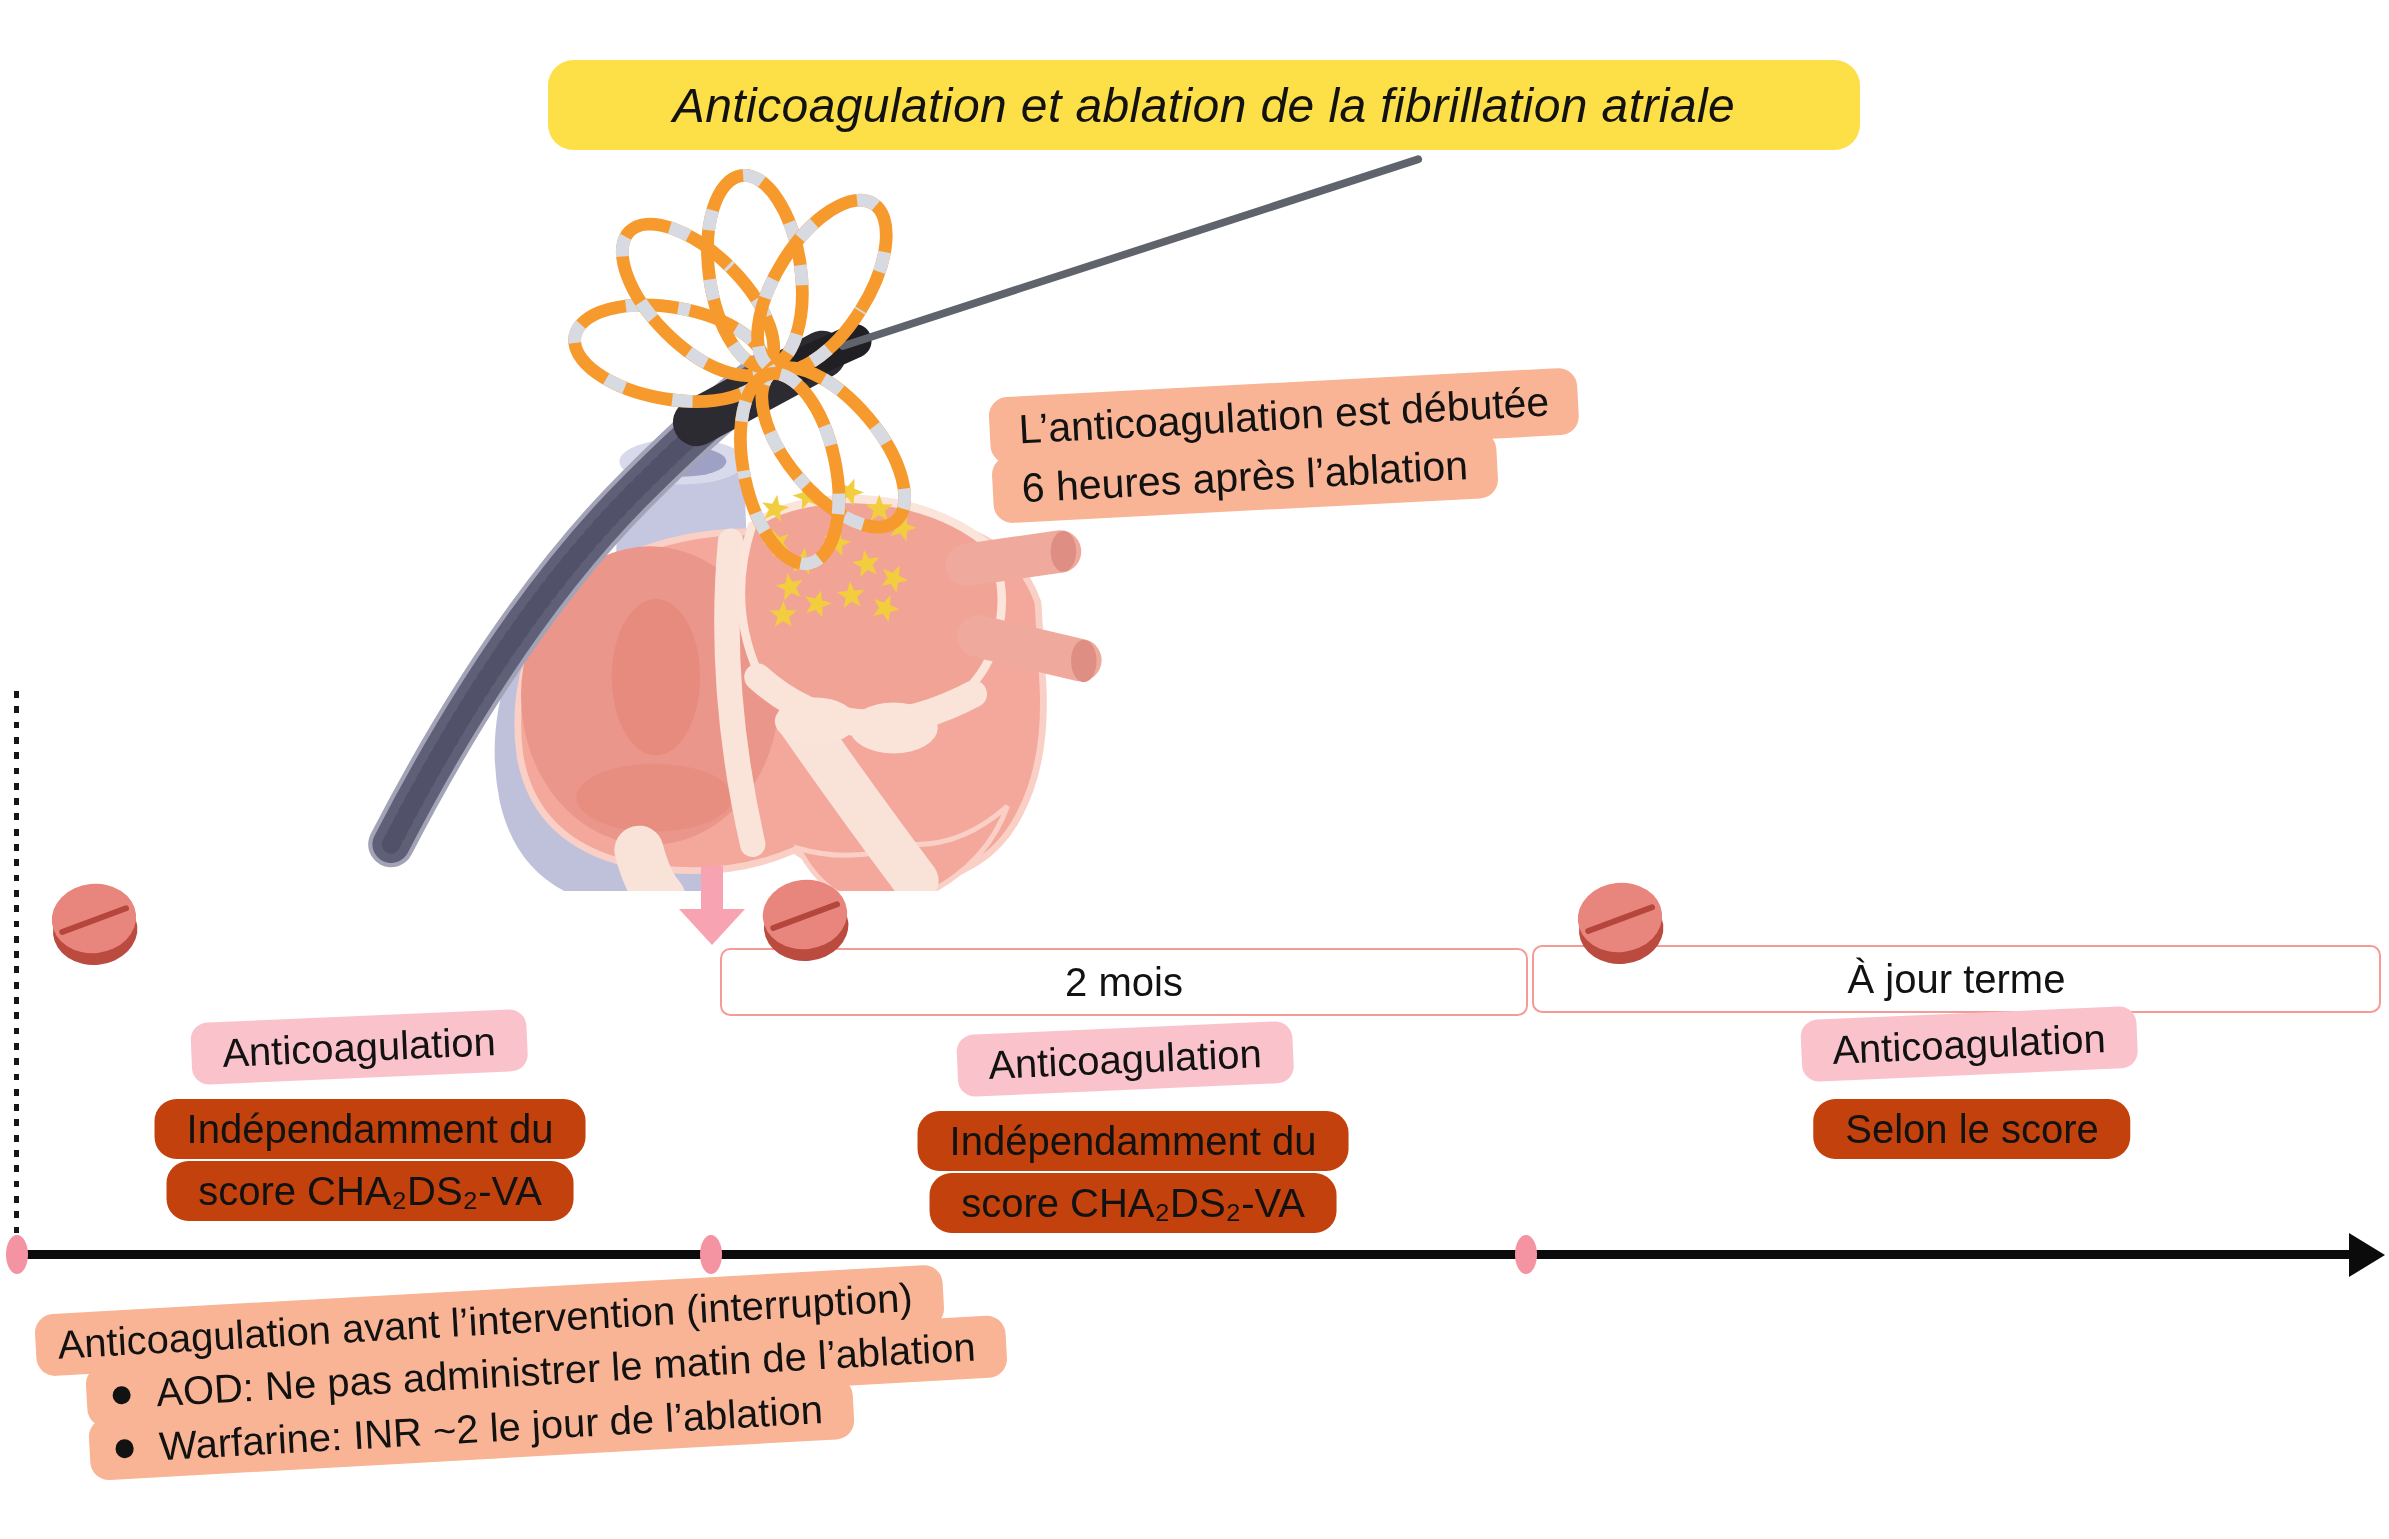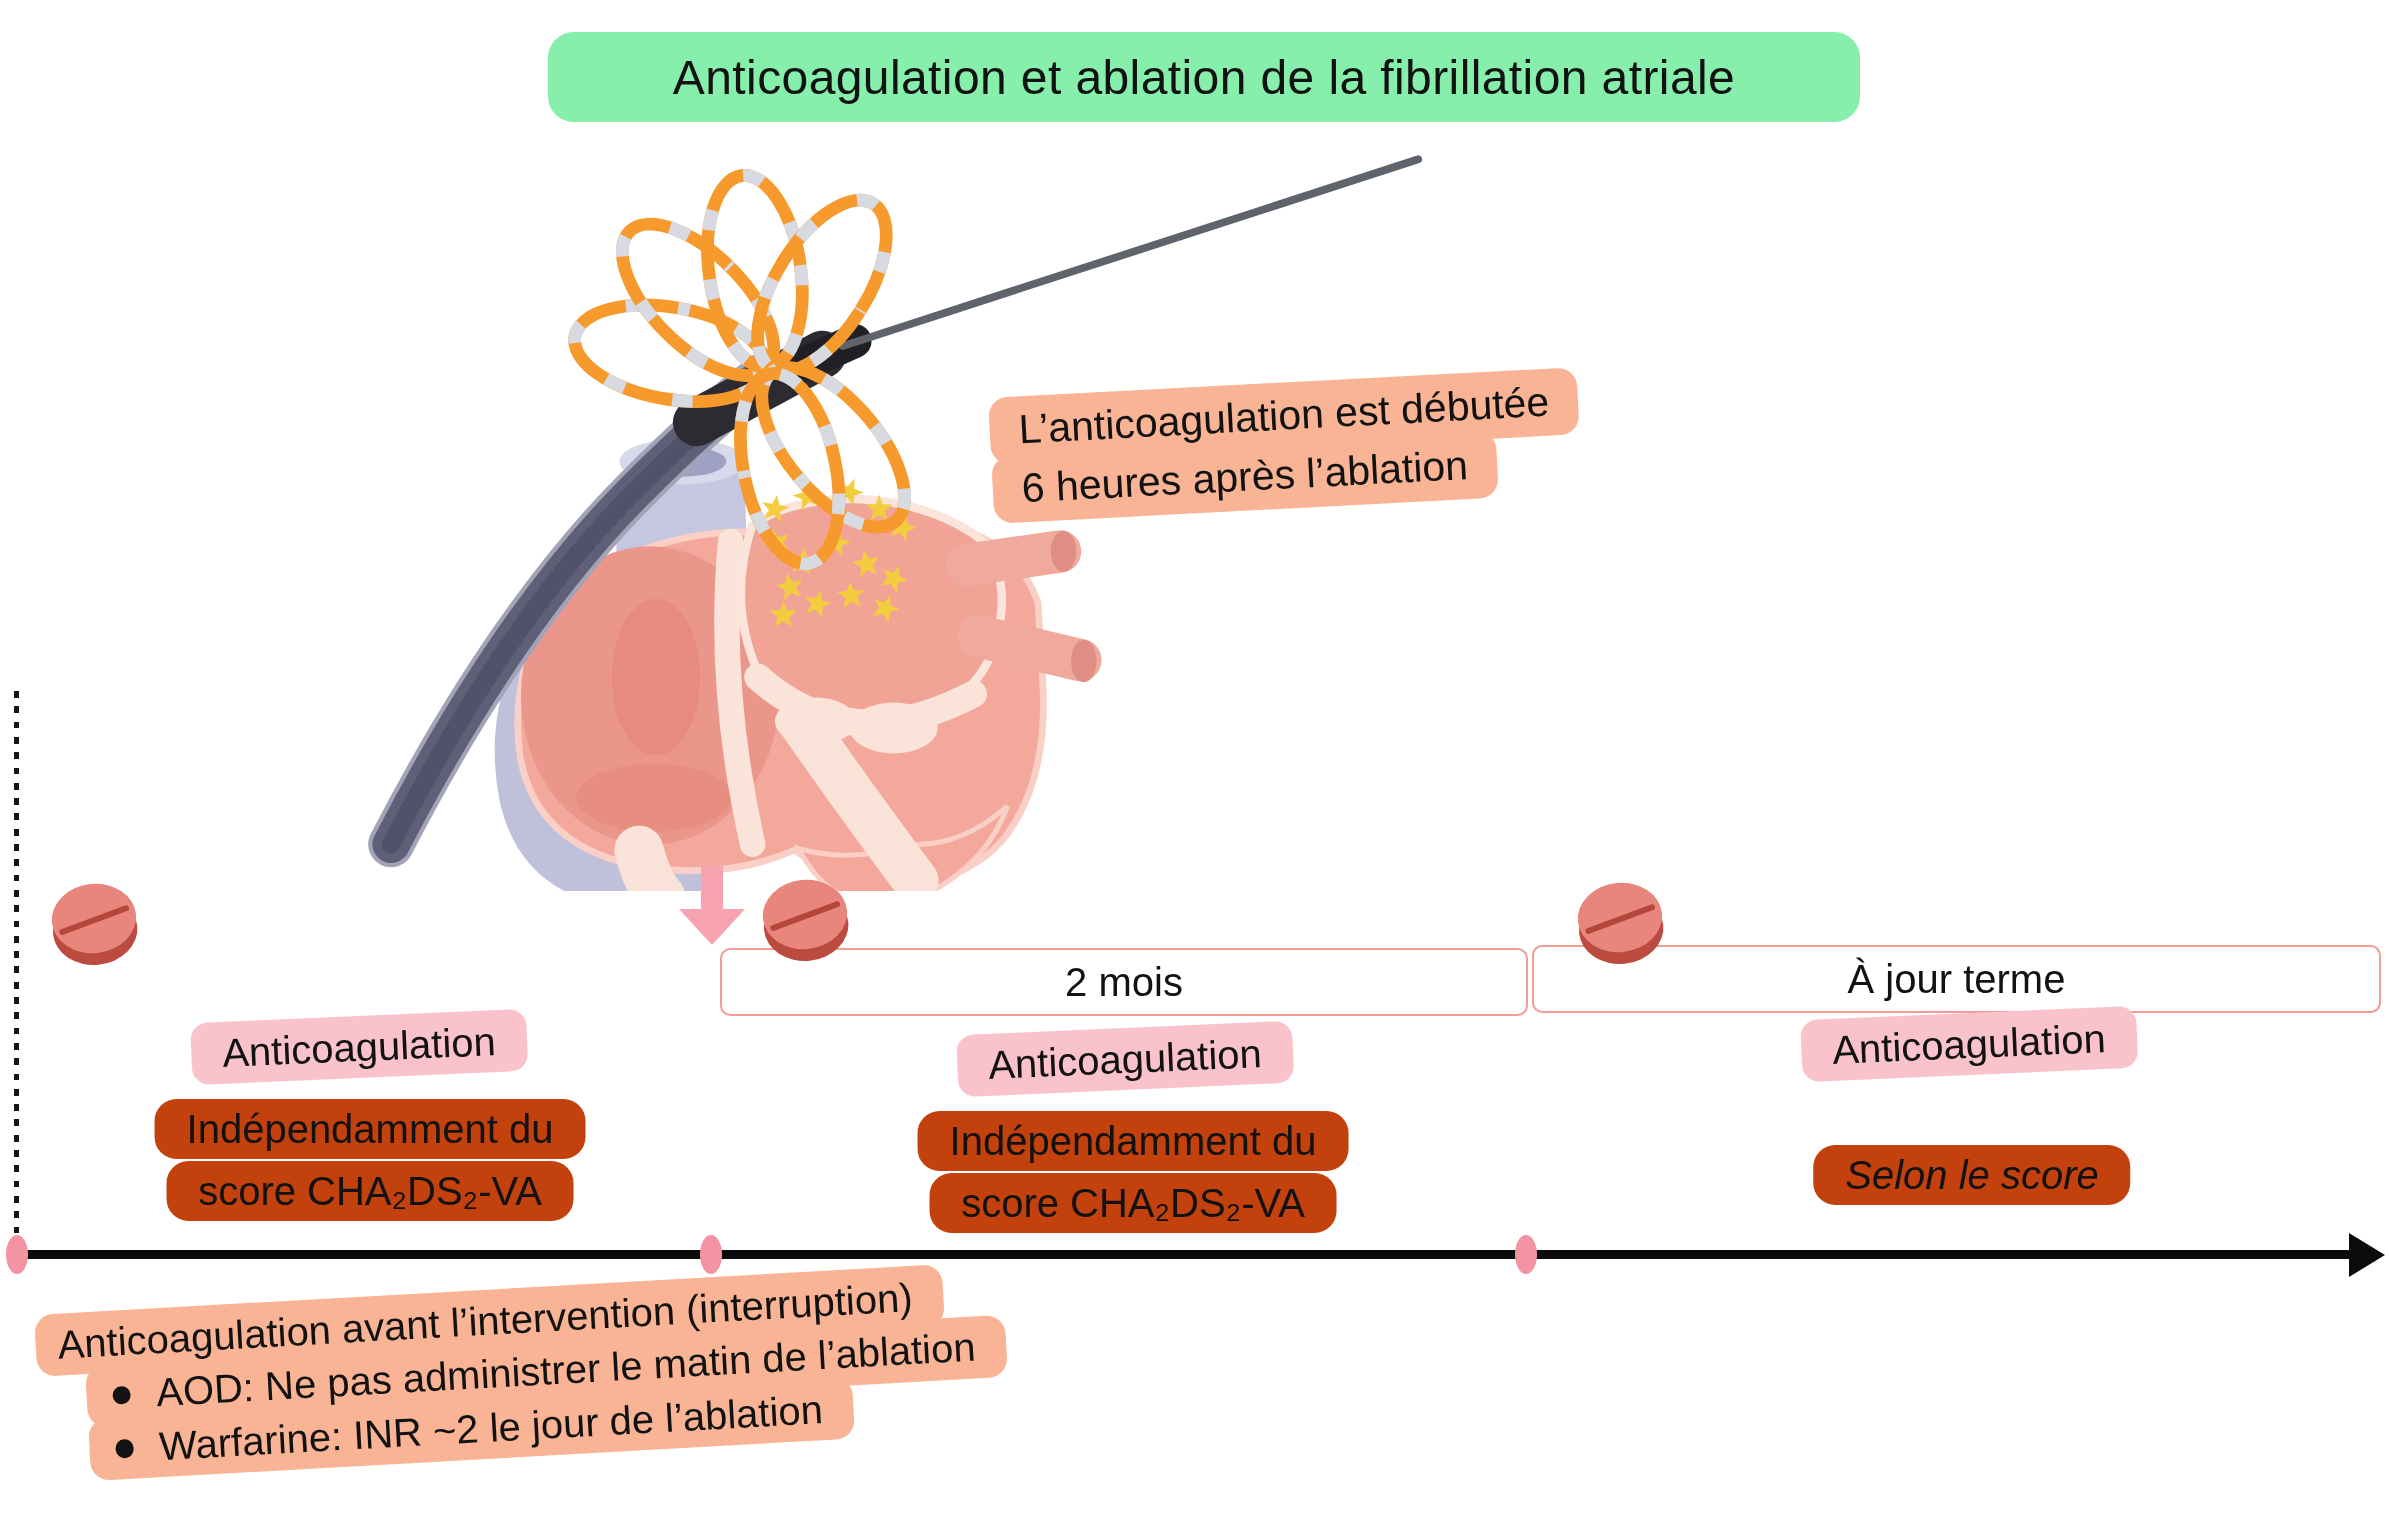--- a/index.html
+++ b/index.html
@@ -4,23 +4,23 @@
 <style>
   html,body{margin:0;padding:0;background:#ffffff;}
   .canvas{
     position:relative;width:2389px;height:1540px;background:#ffffff;overflow:hidden;
     font-family:"Liberation Sans","DejaVu Sans",sans-serif;color:#121212;
   }
   .abs{position:absolute;}
 
   
   .title-banner{
-    left:548px;top:32px;width:1312px;height:90px;background:#86efac;border-radius:25.5px;
+    left:548px;top:60px;width:1312px;height:90px;background:#fde047;border-radius:25.5px;
     display:flex;align-items:center;justify-content:center;
-    font-size:48px;font-weight:500;letter-spacing:0.4px;white-space:nowrap;
+    font-size:48px;font-weight:500;letter-spacing:0.4px;white-space:nowrap;font-style:italic;
   }
 
   
   .heart-svg{left:255px;top:127px;width:1189px;height:764px;pointer-events:none;}
 
   
   .callout{transform-origin:0 0;}
   .callout .hl{
     display:block;width:max-content;background:#F8B494;border-radius:18.7px;
     padding:10.2px 29px;font-size:41px;font-weight:500;white-space:nowrap;
@@ -73,21 +73,21 @@
 
   
   .score-note{transform:translateX(-50%);text-align:center;}
   .score-note .row{
     display:block;width:max-content;margin:12px auto;background:#c2410c;border-radius:22px;
     padding:7.6px 32px;font-size:40px;font-weight:500;white-space:nowrap;
   }
   .score-note .row + .row{margin-top:-10.2px;text-align:right;}
   .note-1{left:370px;top:1087px;}
   .note-2{left:1133px;top:1099px;}
-  .note-3{left:1972px;top:1133px;font-style:italic;}
+  .note-3{left:1972px;top:1087px;}
 
   
   .dotted-line{
     left:14.4px;top:691px;width:5.1px;height:561px;
     background:repeating-linear-gradient(to bottom,#161616 0 6.8px,transparent 6.8px 15.3px);
   }
 
   
   .time-axis{left:17px;top:1250px;width:2338px;height:9.3px;background:#0B0B0B;border-radius:5.1px;}
   .axis-arrow-head{

